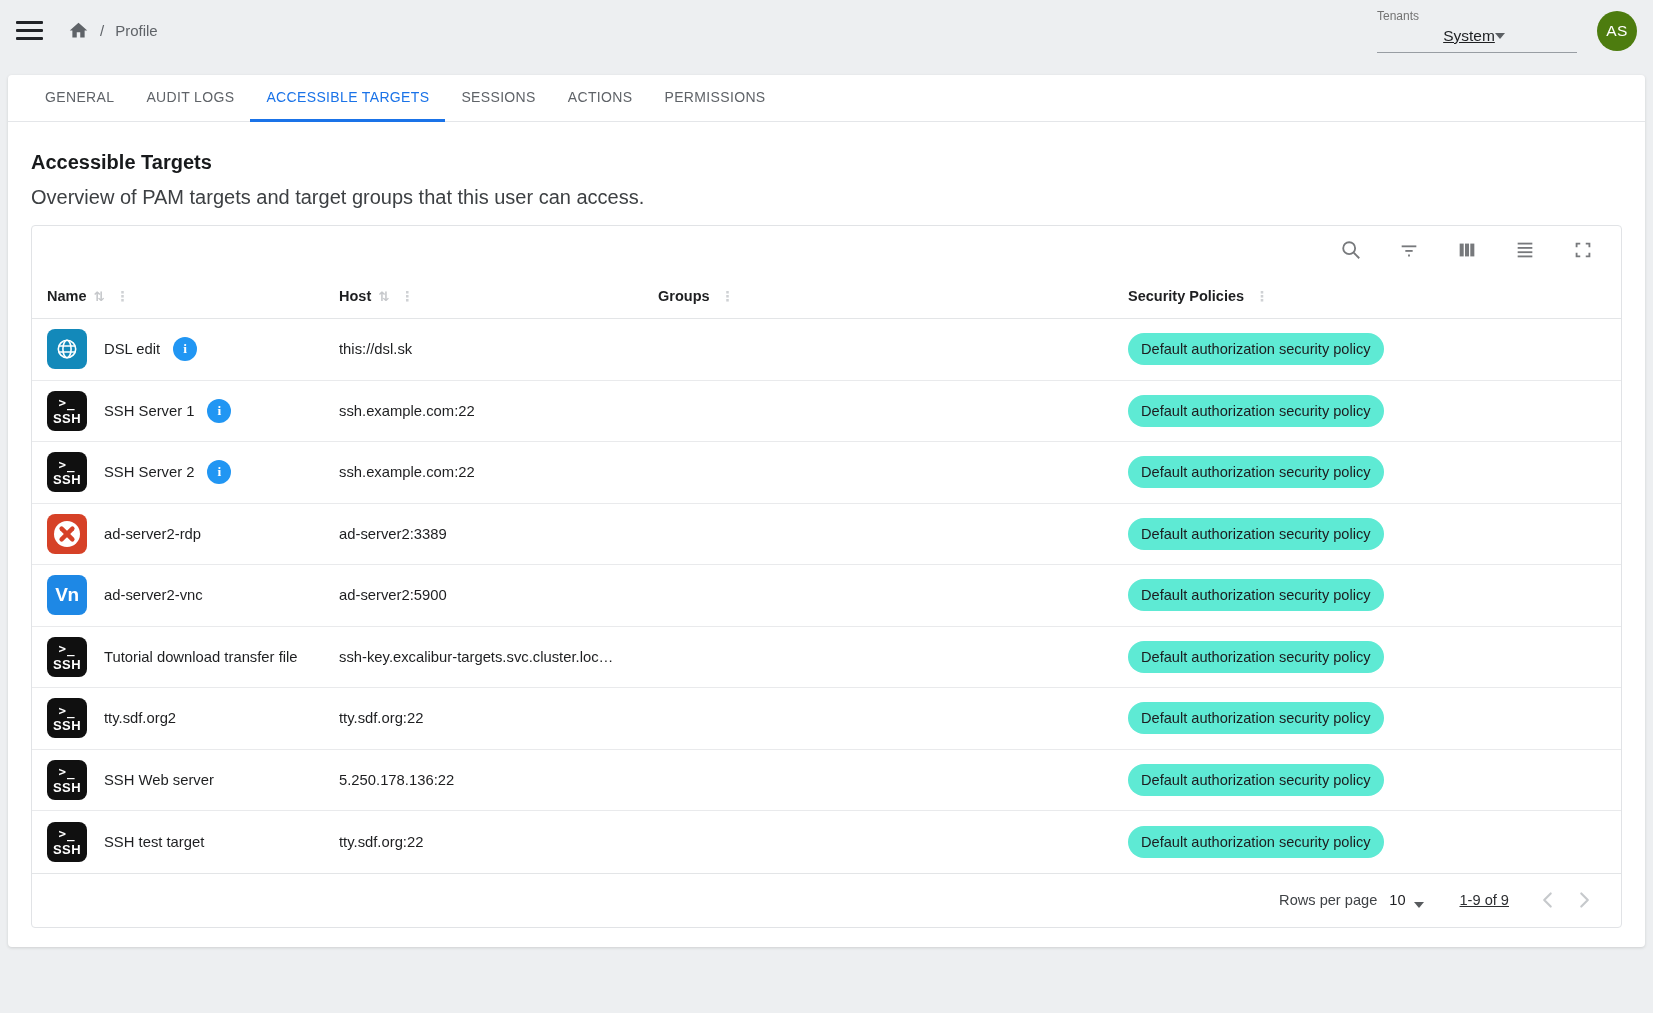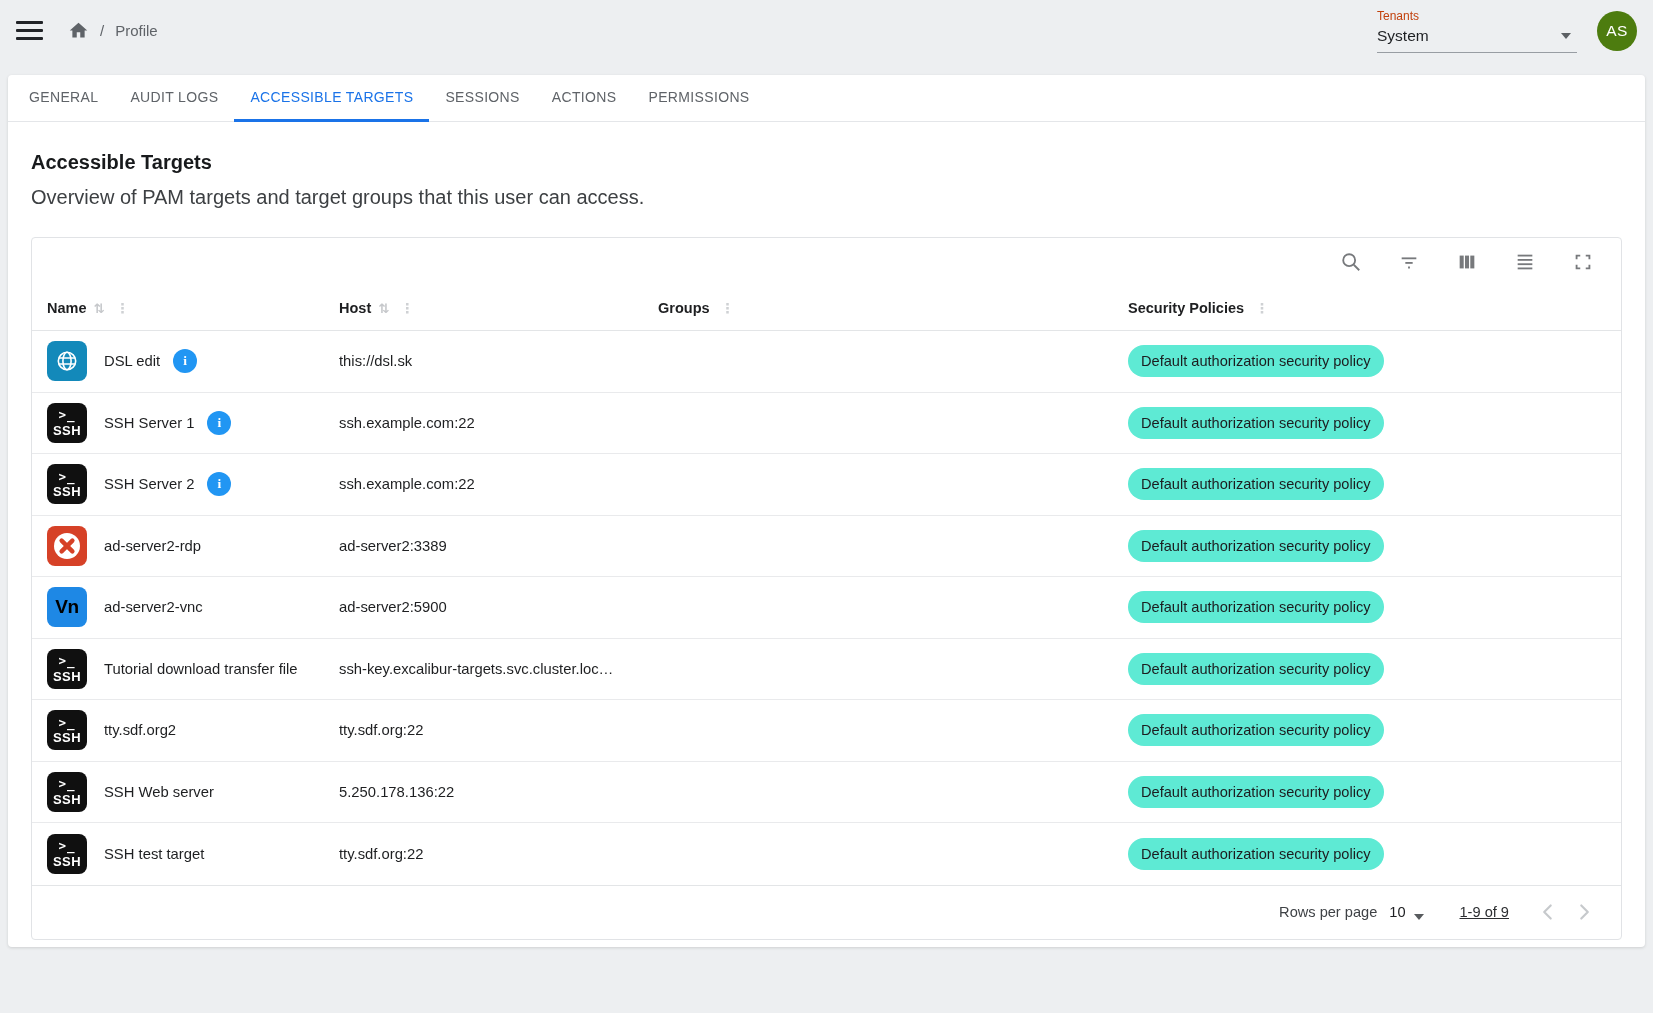--- a/index.html
+++ b/index.html
@@ -17,53 +17,53 @@
     position: absolute; top: 0; left: 0; width: 1653px; height: 61px;
     display: flex; align-items: center; padding: 0 16px;
   }
   .hamburger { width: 27px; height: 19px; display: flex; flex-direction: column; justify-content: space-between; cursor: pointer; }
   .hamburger span { display: block; height: 3.2px; background: #212327; border-radius: 1px; }
   .home-ic { margin-left: 25px; display: flex; align-items: center; }
   .crumb-sep { color: #5f6368; font-size: 15px; margin-left: 11px; }
   .crumb-cur { color: #5f6368; font-size: 15px; margin-left: 11px; }
   .topbar .spacer { flex: 1; }
   .tenant-select { width: 200px; margin-right: 20px; cursor: pointer; }
-  .tenant-label { font-size: 12px; color: #c2410c; margin-bottom: 4px; }
+  .tenant-label { font-size: 12px; color: #737373; margin-bottom: 4px; }
   .tenant-value-row {
-    display: flex; align-items: center; justify-content: space-between;
-    border-bottom: 1px solid #989da3; padding-bottom: 7px;
+    display: flex; align-items: center; justify-content: center;
+    border-bottom: 1px solid #989da3; padding-bottom: 7px; text-decoration: underline;
   }
   .tenant-value { font-size: 15.5px; color: #1d1f22; }
   .caret-down { width: 0; height: 0; border-left: 5.5px solid transparent; border-right: 5.5px solid transparent; border-top: 6px solid #5c6064; margin-right: 6px; }
   .avatar {
     width: 40px; height: 40px; border-radius: 50%; background: #4d7c0f;
     color: #fff; font-size: 15.5px; font-weight: 500; letter-spacing: .5px;
     display: flex; align-items: center; justify-content: center; cursor: pointer;
   }
 
   
   .card {
     position: absolute; left: 8px; top: 75px; width: 1637px; height: 872px;
     background: #fff; border-radius: 4px;
     box-shadow: 0 1px 3px rgba(60,64,67,.18);
   }
-  .tabbar { height: 47px; display: flex; align-items: stretch; padding-left: 5px; border-bottom: 1px solid #e4e6e9; }
+  .tabbar { height: 47px; display: flex; align-items: stretch; padding-left: 21px; border-bottom: 1px solid #e4e6e9; }
   .tab {
     display: flex; align-items: center; padding: 0 16px;
     font-size: 14px; font-weight: 500; letter-spacing: .35px;
     color: #5f6368; cursor: pointer; border-bottom: 3px solid transparent; margin-bottom: -1px;
   }
   .tab.active { color: #1a73e8; border-bottom-color: #1a73e8; }
 
   .card-content { padding: 0 23px; }
   .page-title { margin-top: 29px; font-size: 20px; font-weight: 600; color: #181a1c; }
   .page-subtitle { margin-top: 12px; font-size: 20px; color: #3d4043; }
 
   
-  .paper { margin-top: 28px; border: 1px solid #e1e3e6; border-radius: 4px; background: #fff; }
+  .paper { margin-top: 16px; border: 1px solid #e1e3e6; border-radius: 4px; background: #fff; }
   .toolbar { height: 48px; display: flex; align-items: center; justify-content: flex-end; gap: 34px; padding-right: 26px; }
   .icon-btn { width: 24px; height: 24px; display: flex; align-items: center; justify-content: center; color: #77797c; cursor: pointer; }
   .icon-btn svg { display: block; }
 
   .tgrid { display: grid; grid-template-columns: 292px 319px 470px 1fr; padding-left: 15px; }
   .thead { height: 45px; align-items: center; border-bottom: 1px solid #e3e5e7; }
   .hcell { display: flex; align-items: center; font-size: 14.5px; font-weight: 700; color: #1e1f21; cursor: pointer; }
   .sort-glyph { font-family: "DejaVu Sans", sans-serif; font-size: 13px; color: #c6c8cb; margin-left: 7px; }
   .dots-glyph { font-family: "DejaVu Sans", sans-serif; font-size: 14px; font-weight: 700; color: #cfd1d4; margin-left: 11px; cursor: pointer; }
 
@@ -79,21 +79,21 @@
   .type-ssh  .ticon { background: #101010; }
   .type-ssh  .ticon .glyph-ssh { display: flex; }
   .type-rdp  .ticon { background: #d64127; }
   .type-rdp  .ticon .glyph-rdp { display: block; }
   .type-vnc  .ticon { background: #1e88e5; }
   .type-vnc  .ticon .glyph-vnc { display: block; }
 
   .glyph-ssh { flex-direction: column; align-items: center; justify-content: center; color: #fff; line-height: 1; }
   .ssh-prompt { font-family: "DejaVu Sans Mono", "Liberation Mono", monospace; font-size: 12.5px; font-weight: 700; letter-spacing: 1px; }
   .ssh-label { font-size: 13px; font-weight: 800; letter-spacing: .4px; margin-top: 2px; }
-  .glyph-vnc { color: #000000; font-size: 19px; font-weight: 700; letter-spacing: -.5px; }
+  .glyph-vnc { color: #ffffff; font-size: 19px; font-weight: 700; letter-spacing: -.5px; }
 
   .info-badge {
     width: 24px; height: 24px; border-radius: 50%; background: #2196f3; margin-left: 13px; flex: none;
     color: #fff; font-size: 13.5px; font-weight: 700; font-family: "Liberation Serif", "DejaVu Serif", serif;
     display: flex; align-items: center; justify-content: center; cursor: pointer;
   }
   .chip {
     display: inline-flex; align-items: center; height: 32px; border-radius: 16px;
     background: #5eead4; padding: 0 13px; font-size: 14.6px; color: #1c1d1f; white-space: nowrap;
   }

